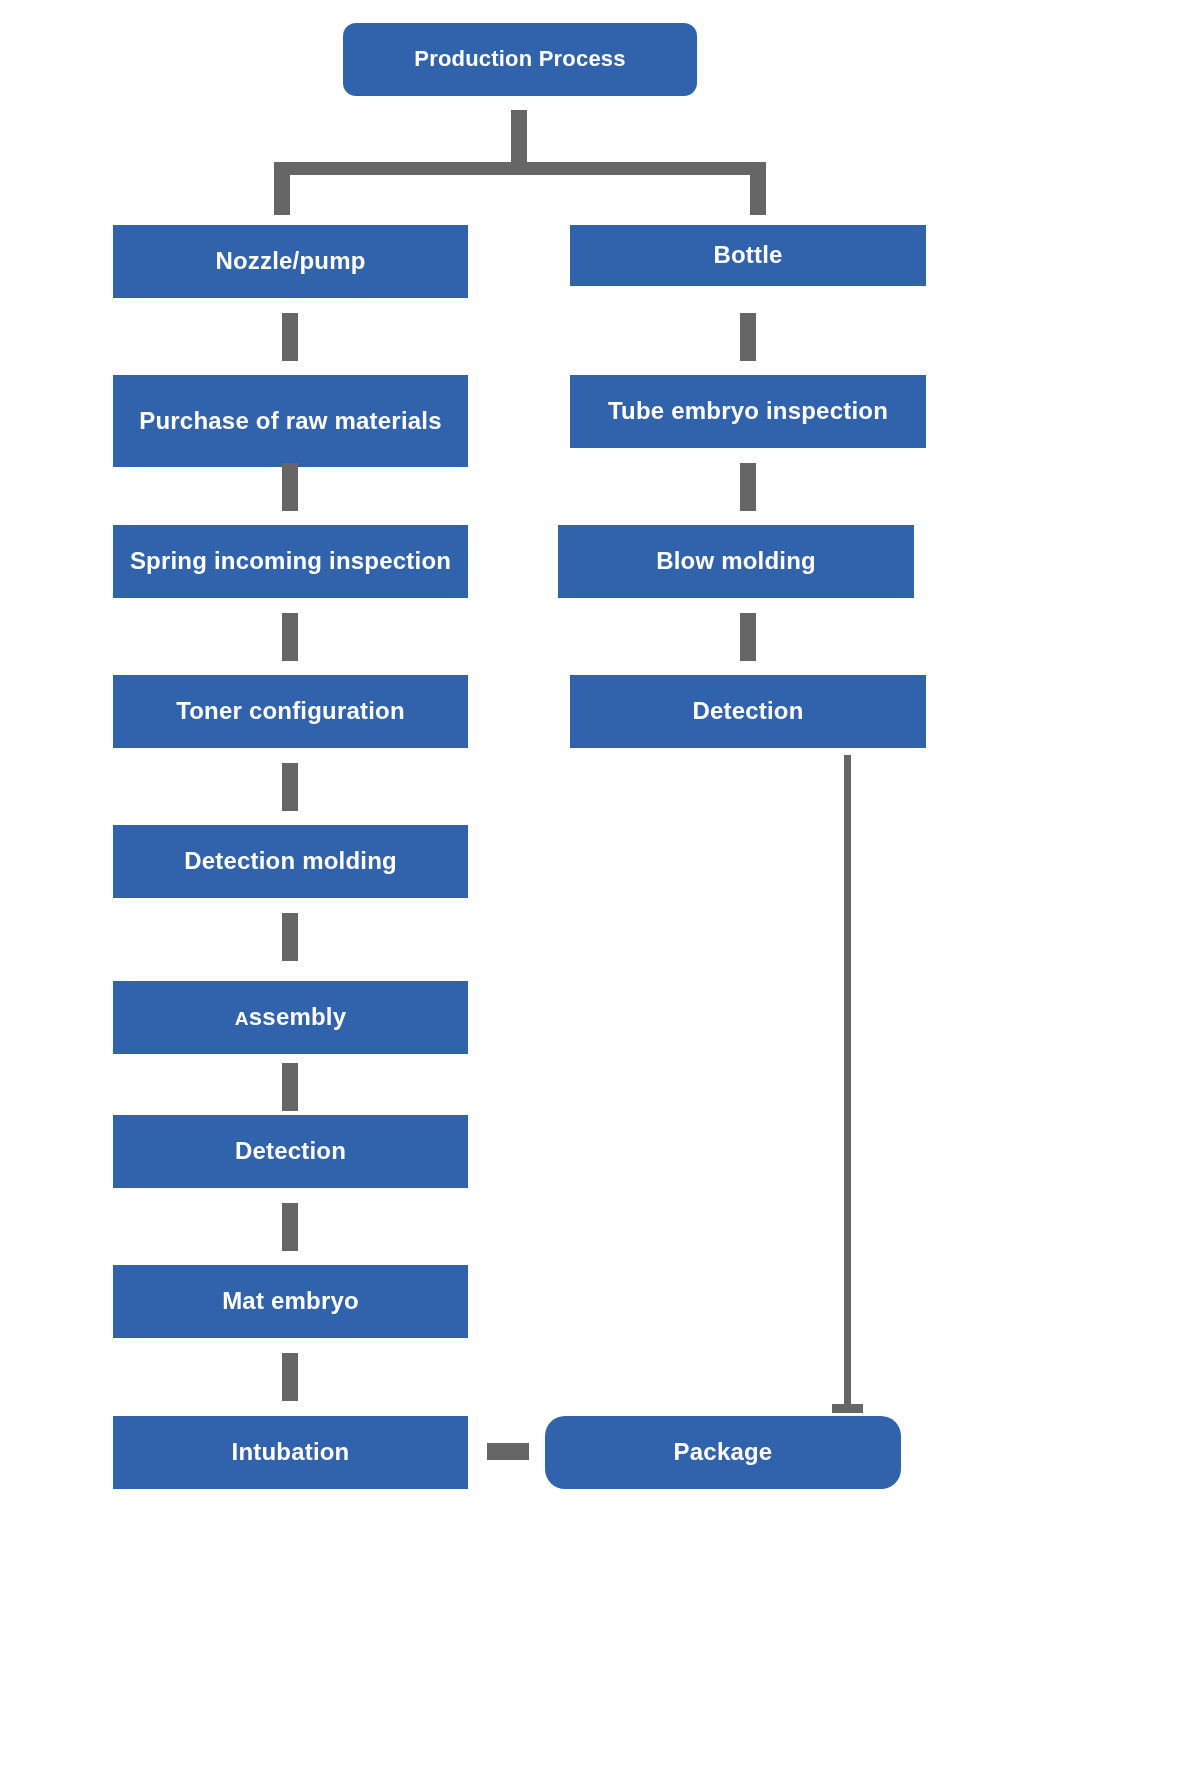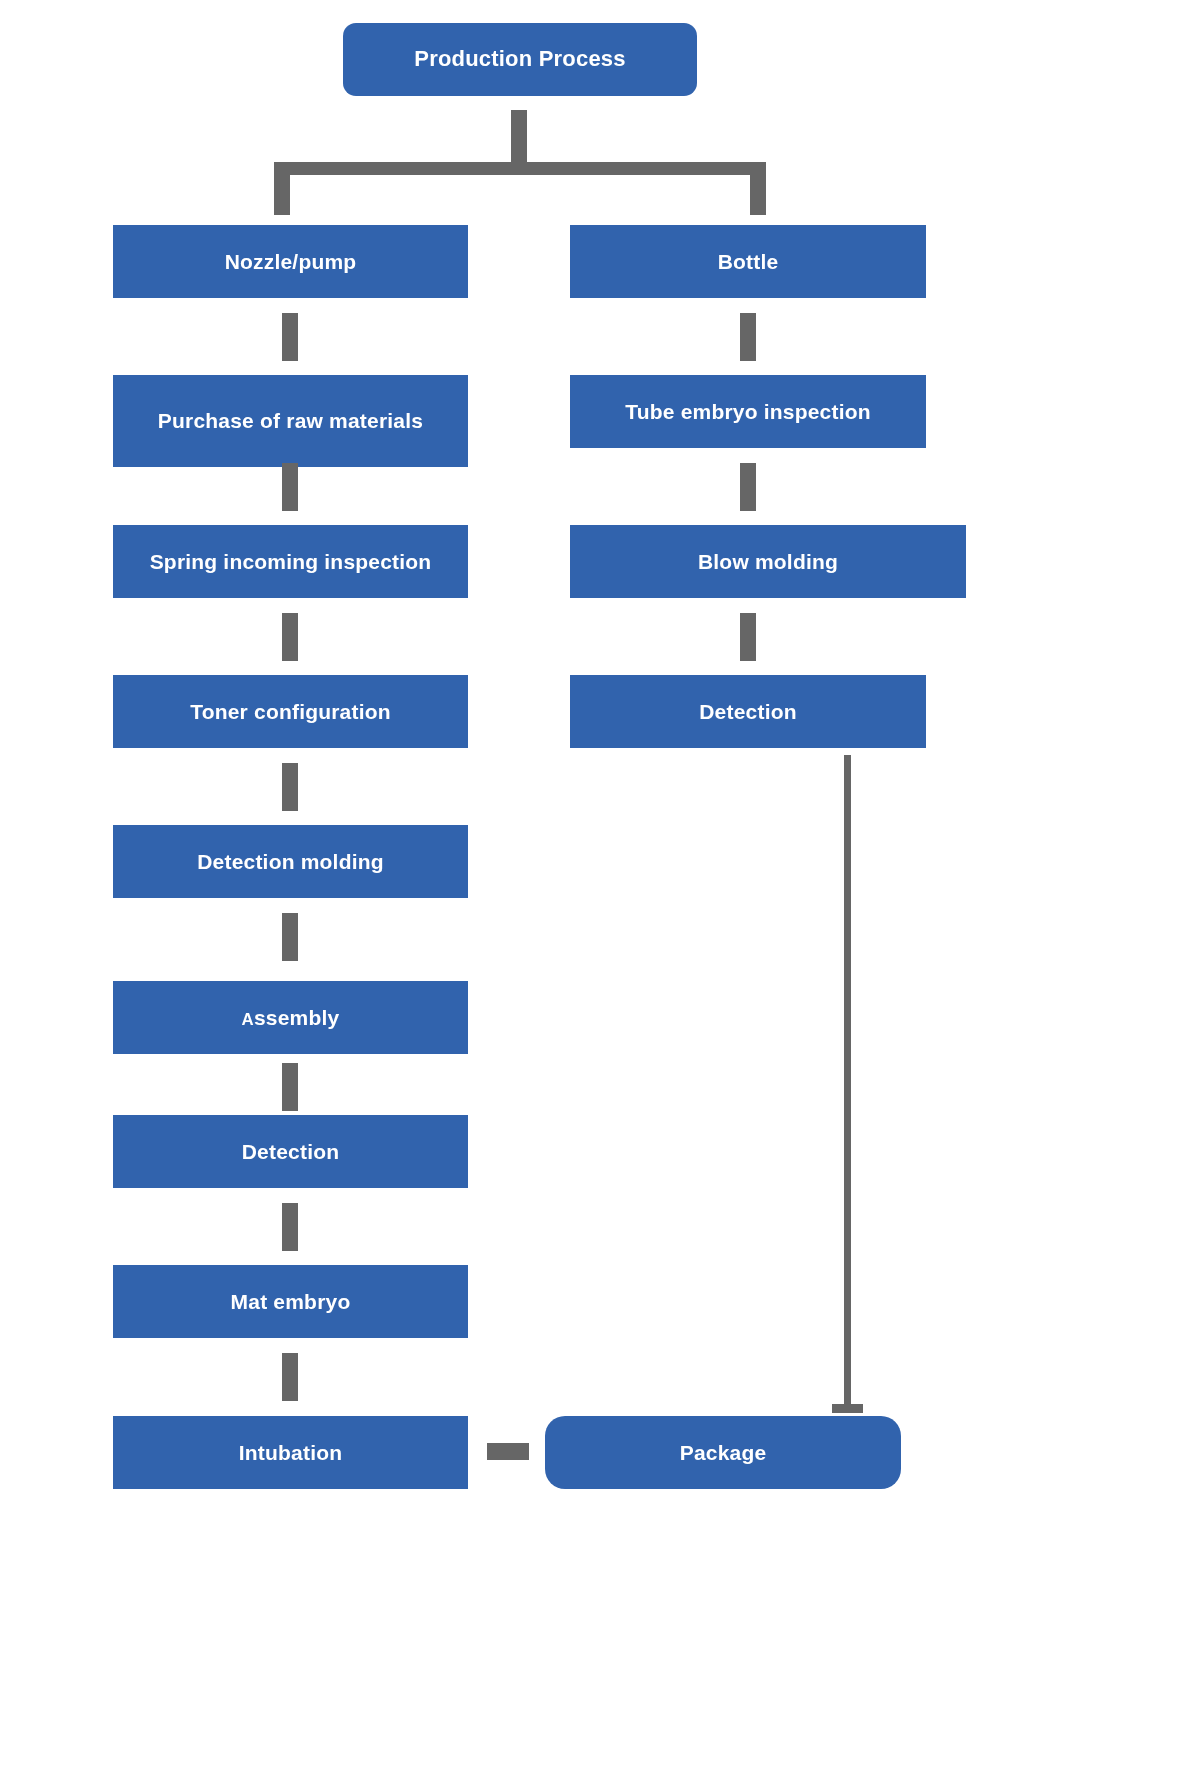--- a/index.html
+++ b/index.html
@@ -17,21 +17,21 @@
   }
   .node {
     position: absolute;
     background: #3163ad;
     color: #ffffff;
     display: flex;
     align-items: center;
     justify-content: center;
     text-align: center;
     font-weight: bold;
-    font-size: 21px;
+    font-size: 24px;
     letter-spacing: 0.2px;
     box-sizing: border-box;
     padding: 0 8px;
     line-height: 1.1;
   }
   .node.root { font-size: 22px; border-radius: 13px; }
   .node.smallcapA .capA { font-size: 0.80em; }
   .conn {
     position: absolute;
     background: #666666;
@@ -91,31 +91,31 @@
   <div class="conn" style="left:282px; top:1203px; width:16px; height:48px;"></div>
   <div class="node" style="left:113px; top:1265px; width:355px; height:73px;">
     <span>Mat embryo</span>
   </div>
 
   <div class="conn" style="left:282px; top:1353px; width:16px; height:48px;"></div>
   <div class="node" style="left:113px; top:1416px; width:355px; height:73px;">
     <span>Intubation</span>
   </div>
 
-  <div class="node" style="left:570px; top:225px; width:356px; height:73px;">
+  <div class="node" style="left:570px; top:225px; width:356px; height:61px;">
     <span>Bottle</span>
   </div>
 
   <div class="conn" style="left:740px; top:313px; width:16px; height:48px;"></div>
   <div class="node" style="left:570px; top:375px; width:356px; height:73px;">
     <span>Tube embryo inspection</span>
   </div>
 
   <div class="conn" style="left:740px; top:463px; width:16px; height:48px;"></div>
-  <div class="node" style="left:570px; top:525px; width:396px; height:73px;">
+  <div class="node" style="left:558px; top:525px; width:356px; height:73px;">
     <span>Blow molding</span>
   </div>
 
   <div class="conn" style="left:740px; top:613px; width:16px; height:48px;"></div>
   <div class="node" style="left:570px; top:675px; width:356px; height:73px;">
     <span>Detection</span>
   </div>
 
   <div class="conn" style="left:844px; top:755px; width:7px; height:655px;"></div>
   <div class="conn" style="left:832px; top:1404px; width:31px; height:9px;"></div>

